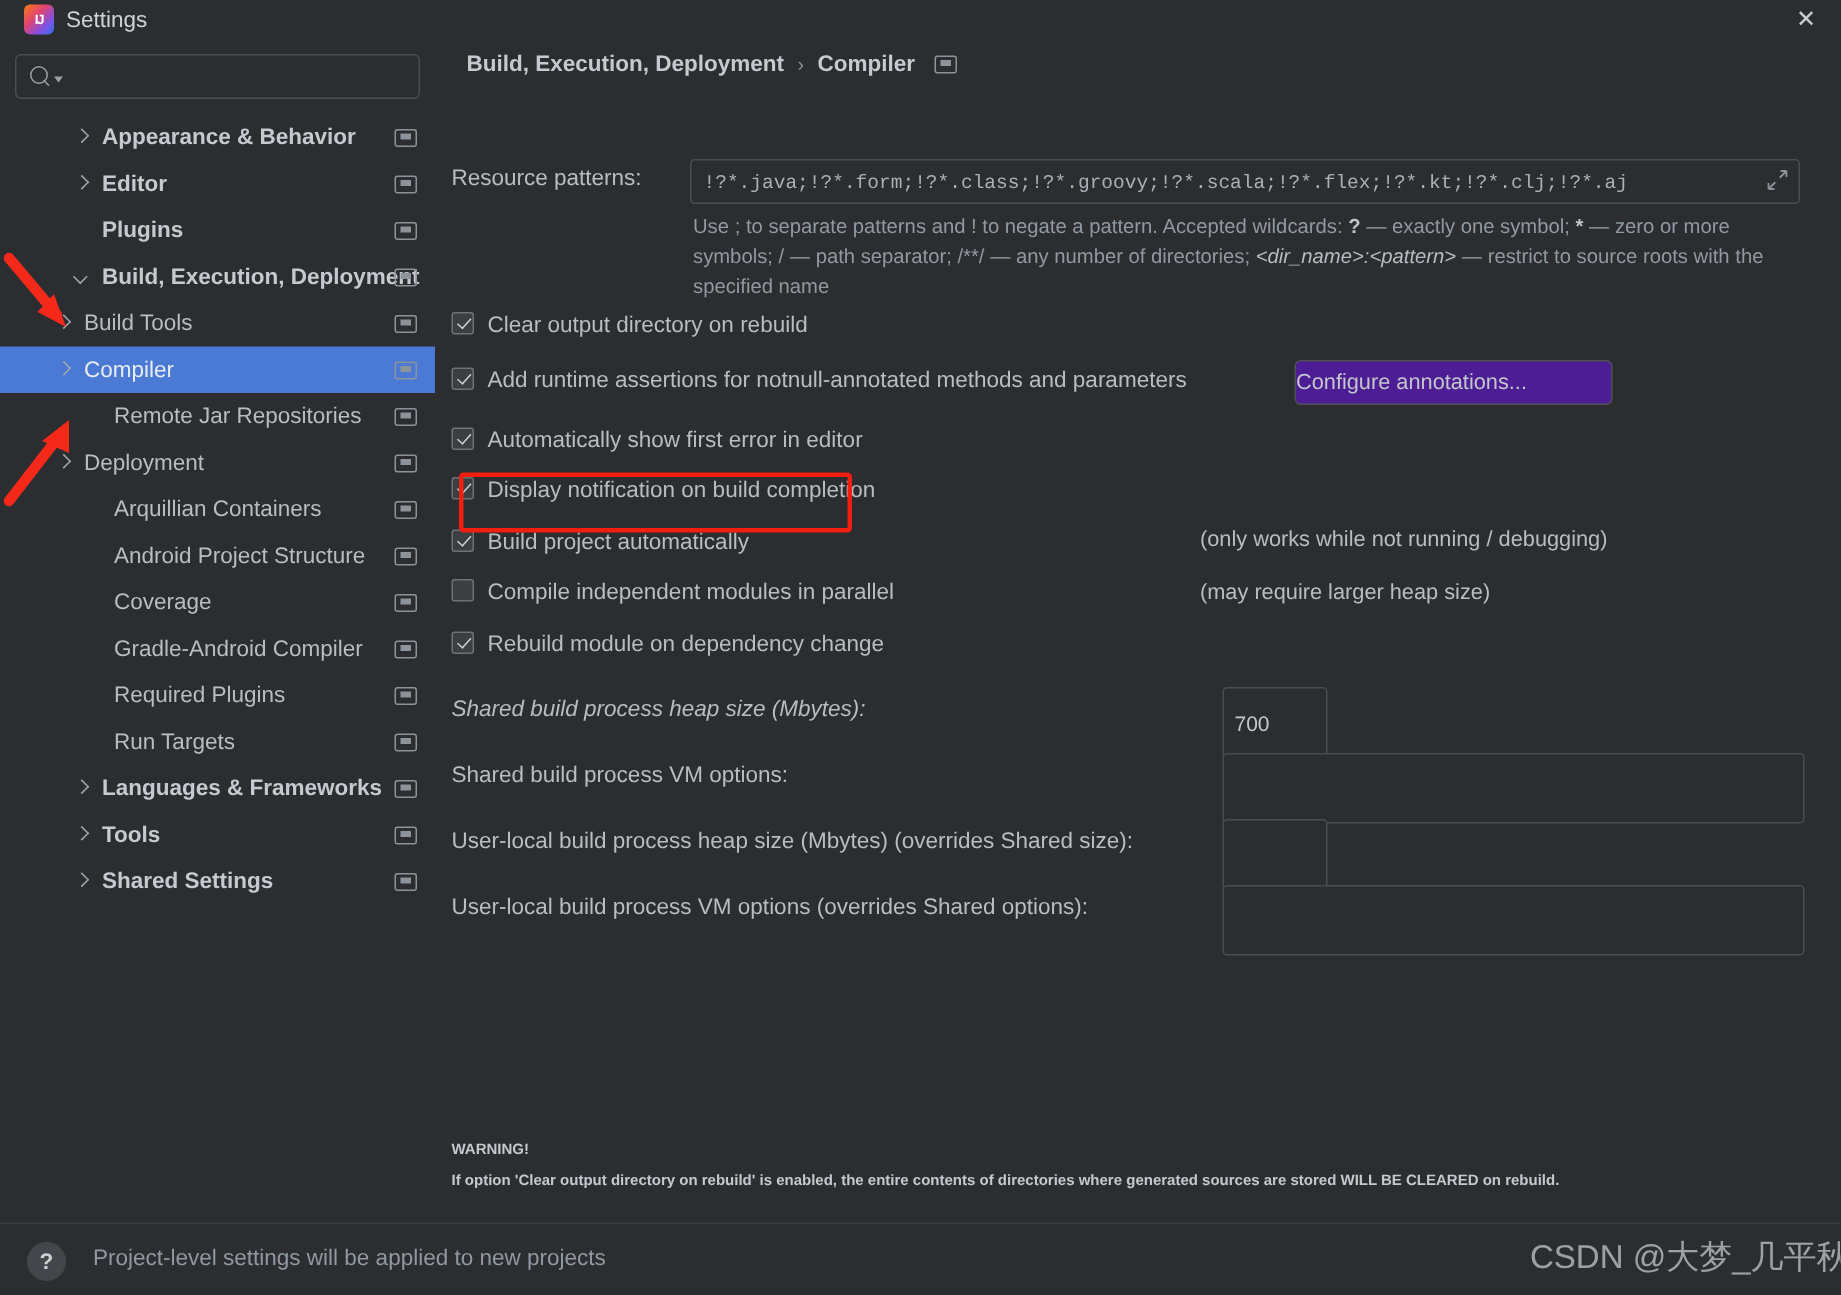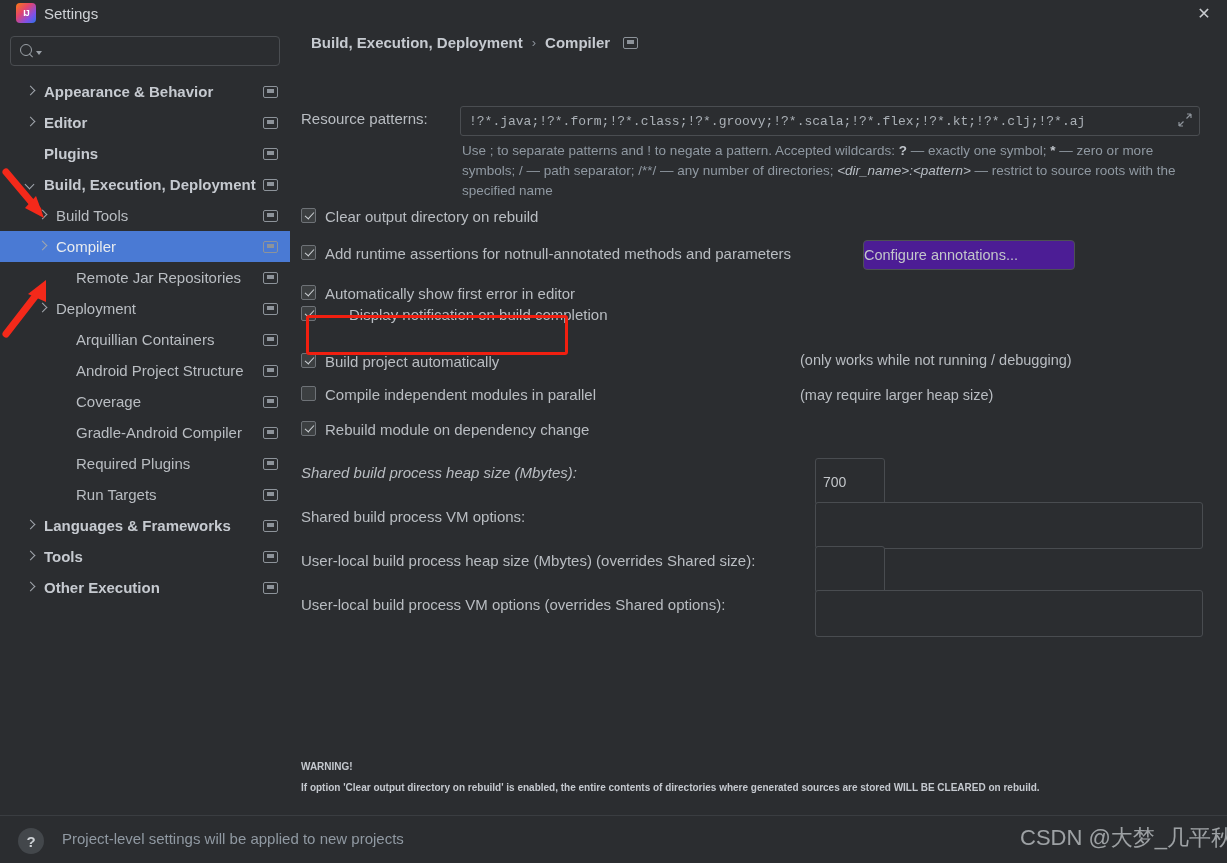--- a/index.html
+++ b/index.html
@@ -99,21 +99,21 @@
   .screen-icon {
     position: absolute; right: 12px; top: 50%; transform: translateY(-50%);
     width: 15px; height: 12px; border: 1.4px solid #8d939a; border-radius: 2px;
   }
   .screen-icon::after {
     content: ""; position: absolute; left: 2.5px; top: 2.5px;
     width: 7px; height: 4px; background: #8d939a;
   }
 
   
-  .lvl0 { padding-left: 24px; }
+  .lvl0 { padding-left: 24px; margin-left: 24px; }
   .lvl1 { padding-left: 36px; }
   .lvl2 { padding-left: 56px; }
   .lvl1 .tw, .lvl2 .tw { margin-right: 6px; }
   .nochev { width: 14px; height: 14px; flex: none; margin-right: 6px; }
 
   
   .main {
     position: absolute; left: 290px; top: 28px; width: 937px; height: 787px;
     background: #2b2d30;
   }
@@ -324,21 +324,21 @@
           <span class="tree-label">Languages &amp; Frameworks</span>
           <span class="screen-icon"></span>
         </div>
         <div class="tree-row lvl0 bold">
           <span class="tw right"></span>
           <span class="tree-label">Tools</span>
           <span class="screen-icon"></span>
         </div>
         <div class="tree-row lvl0 bold">
           <span class="tw right"></span>
-          <span class="tree-label">Other Execution</span>
+          <span class="tree-label">Shared Settings</span>
           <span class="screen-icon"></span>
         </div>
       </div>
   </div>
 
   <div class="main">
 
     <div class="breadcrumb">
       <span>Build, Execution, Deployment</span>
       <span class="bc-sep">›</span>
@@ -367,21 +367,21 @@
           <span class="cb-label">Clear output directory on rebuild</span>
         </div>
         <div class="cb-row" style="top: 217px;">
           <span class="cbx on"></span>
           <span class="cb-label">Add runtime assertions for notnull-annotated methods and parameters</span>
         </div>
         <div class="cb-row" style="top: 257px;">
           <span class="cbx on"></span>
           <span class="cb-label">Automatically show first error in editor</span>
         </div>
-        <div class="cb-row" style="top: 278px; gap: 24px;">
+        <div class="cb-row" style="top: 290px;">
           <span class="cbx on"></span>
           <span class="cb-label">Display notification on build completion</span>
         </div>
         <div class="cb-row" style="top: 325px;">
           <span class="cbx on"></span>
           <span class="cb-label">Build project automatically</span>
         </div>
         <div class="cb-row" style="top: 358px;">
           <span class="cbx"></span>
           <span class="cb-label">Compile independent modules in parallel</span>

